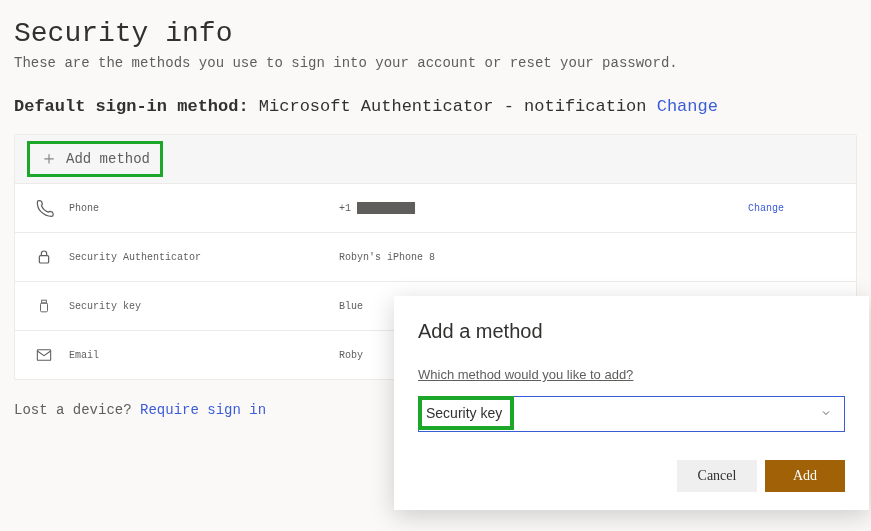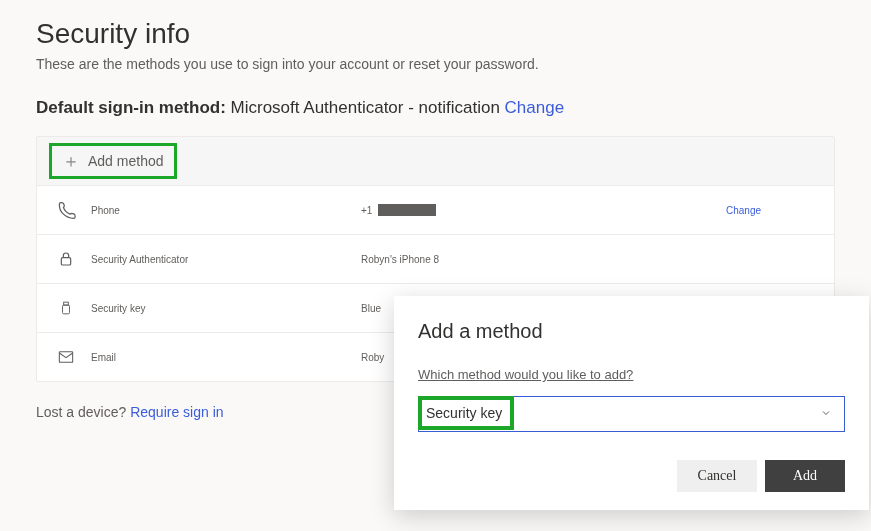--- a/index.html
+++ b/index.html
@@ -6,21 +6,21 @@
   html, body { margin: 0; padding: 0; }
   body {
     font-family: 'Segoe UI', -apple-system, BlinkMacSystemFont, sans-serif;
     background: #faf9f8;
     color: #323130;
     width: 871px;
     height: 531px;
     overflow: hidden;
     position: relative;
   }
-  .page { padding: 18px 36px; }
+  .page { padding: 18px 14px; font-family: Liberation Mono, monospace; }
   h1 {
     font-size: 28px;
     font-weight: 400;
     margin: 0 0 6px 0;
     color: #323130;
   }
   .subtitle {
     font-size: 14px;
     color: #605e5c;
     margin: 0 0 26px 0;
@@ -169,21 +169,21 @@
   .btn {
     min-width: 80px;
     height: 32px;
     border: none;
     font-size: 14px;
     font-family: Liberation Serif, serif;
     cursor: pointer;
     padding: 0 16px;
   }
   .btn-secondary { background: #efefef; color: #323130; }
-  .btn-primary { background: #404040; color: #fff; }
+  .btn-primary { background: #a16207; color: #fff; }
 </style>
 </head>
 <body>
 
 <div class="page">
   <h1>Security info</h1>
   <p class="subtitle">These are the methods you use to sign into your account or reset your password.</p>
 
   <div class="default-line">
     <span class="label">Default sign-in method:</span>

